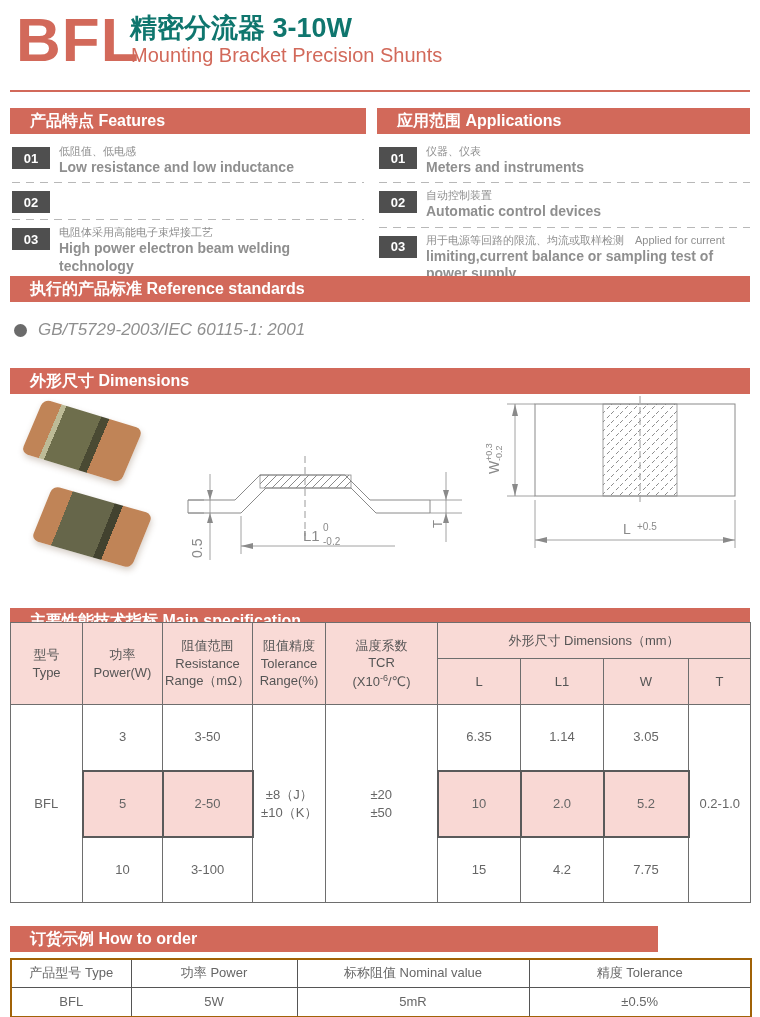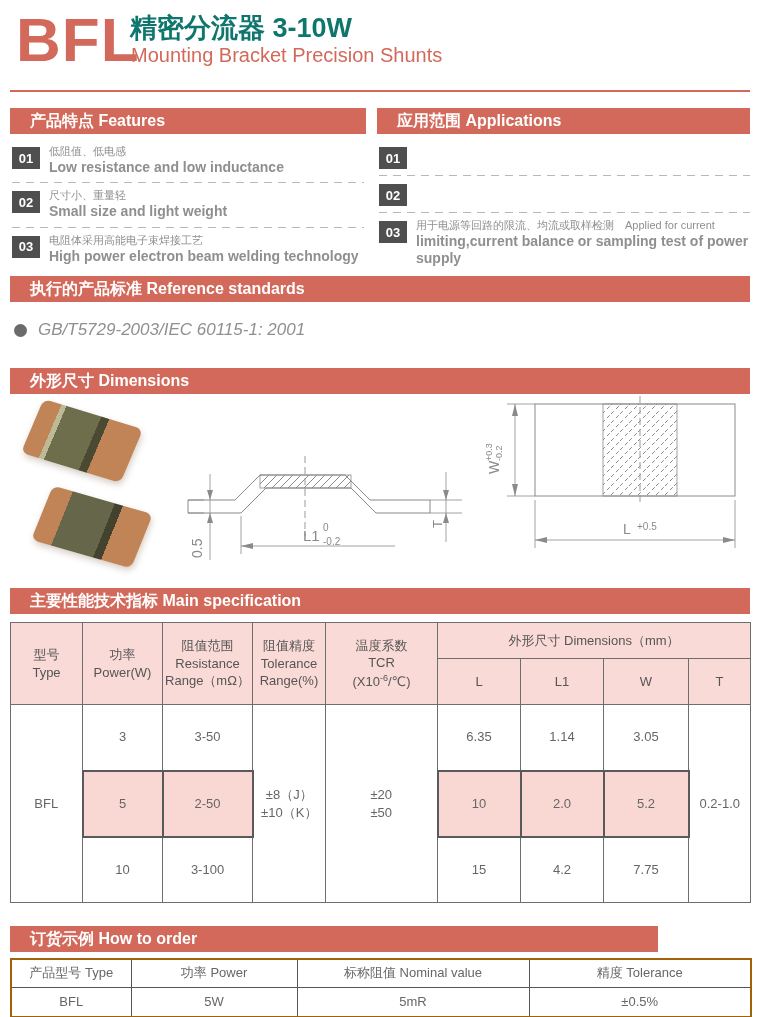--- a/index.html
+++ b/index.html
@@ -14,28 +14,28 @@
   .title-zh { position:absolute; left:130px; top:10px; font-size:27px; font-weight:bold; color:#0f766e; }
   .title-en { position:absolute; left:131px; top:44px; font-size:20px; color:#d2695a; }
   .rule { position:absolute; left:10px; top:90px; width:740px; height:2px; background:#d2695a; }
   
   .banner { position:absolute; height:26px; background:#d2695a; color:#fff;
             font-size:16px; font-weight:bold; line-height:26px; padding-left:20px; }
   .b-features { left:10px;  top:108px; width:356px; }
   .b-apps     { left:377px; top:108px; width:373px; }
   .b-standards{ left:10px;  top:276px; width:740px; }
   .b-dims     { left:10px;  top:368px; width:740px; }
-  .b-spec     { left:10px;  top:588px; width:740px; }
+  .b-spec     { left:10px;  top:608px; width:740px; }
   .b-order    { left:10px;  top:926px; width:648px; }
   
   .flist { position:absolute; top:142px; }
   .flist.left  { left:12px;  width:352px; }
   .flist.right { left:379px; width:371px; }
   .fitem { display:flex; gap:9px; padding:2px 0 4px 0; }
-  .badge { flex:none; width:28px; height:22px; background:#4f4f4f; color:#fff;
+  .badge { flex:none; width:38px; height:22px; background:#4f4f4f; color:#fff;
            font-size:13px; font-weight:bold; display:flex; align-items:center;
            justify-content:center; margin-top:3px; }
   .ftext .zh { font-size:11px; color:#8f8f8f; line-height:1.35; }
   .ftext .en { font-size:14px; color:#8f8f8f; line-height:1.25;font-weight:bold; }
   .fsep { height:1px; margin:2px 0 3px 0;
           background:repeating-linear-gradient(90deg,#b8b8b8 0 8px,transparent 8px 14px); }
   
   .std { position:absolute; left:14px; top:320px; display:flex; align-items:center;
          gap:11px; color:#8f8f8f; font-size:17px;font-style:italic; }
   .std .dot { width:13px; height:13px; border-radius:50%; background:#6b6b6b; }
@@ -82,42 +82,46 @@
     <div class="fitem">
       <div class="badge">01</div>
       <div class="ftext">
           <div class="zh">低阻值、低电感</div>
         <div class="en">Low resistance and low inductance</div>
         </div>
     </div>
     <div class="fsep"></div>
     <div class="fitem">
       <div class="badge">02</div>
-      <div class="ftext">
-          <div class="zh">尺寸小、重量轻</div>
-        <div class="en">Small size and light weight</div>
-        </div>
     </div>
     <div class="fsep"></div>
     <div class="fitem">
       <div class="badge">03</div>
       <div class="ftext">
           <div class="zh">电阻体采用高能电子束焊接工艺</div>
         <div class="en">High power electron beam welding technology</div>
         </div>
     </div>
   </div>
 
   <div class="flist right">
     <div class="fitem">
       <div class="badge">01</div>
+      <div class="ftext">
+          <div class="zh">仪器、仪表</div>
+        <div class="en">Meters and instruments</div>
+        </div>
     </div>
     <div class="fsep"></div>
     <div class="fitem">
       <div class="badge">02</div>
+      <div class="ftext">
+          <div class="zh">自动控制装置</div>
+        <div class="en">Automatic control devices</div>
+        </div>
     </div>
     <div class="fsep"></div>
     <div class="fitem">
       <div class="badge">03</div>
       <div class="ftext">
           <div class="zh">用于电源等回路的限流、均流或取样检测　Applied for current</div>
         <div class="en">limiting,current balance or sampling test of power supply</div>
         </div>
     </div>
   </div>

